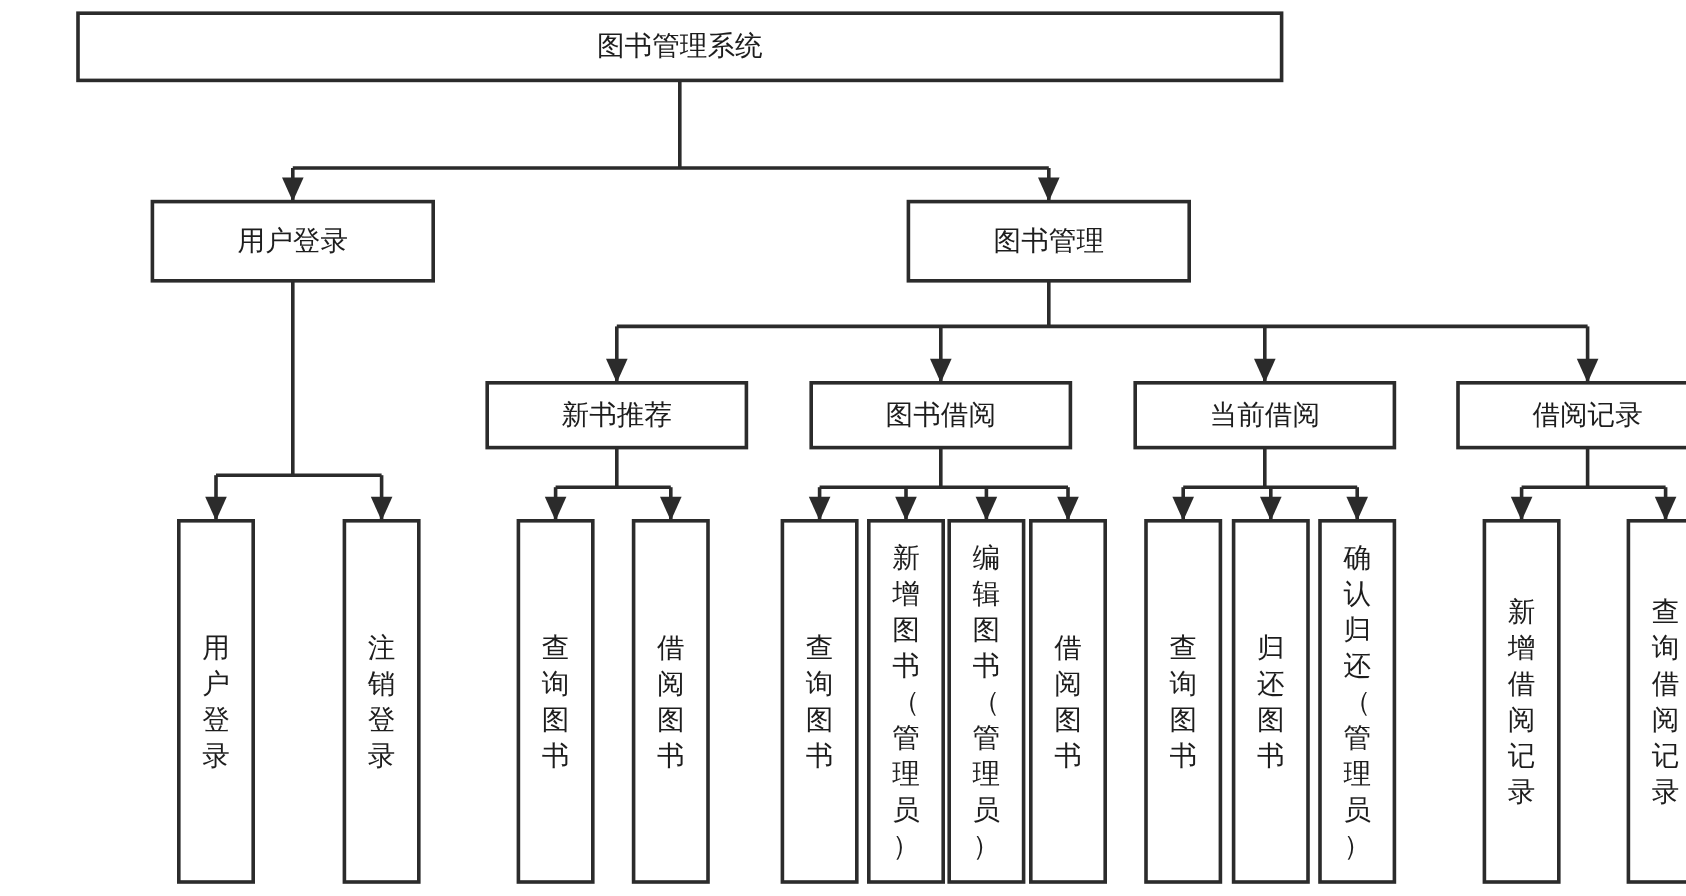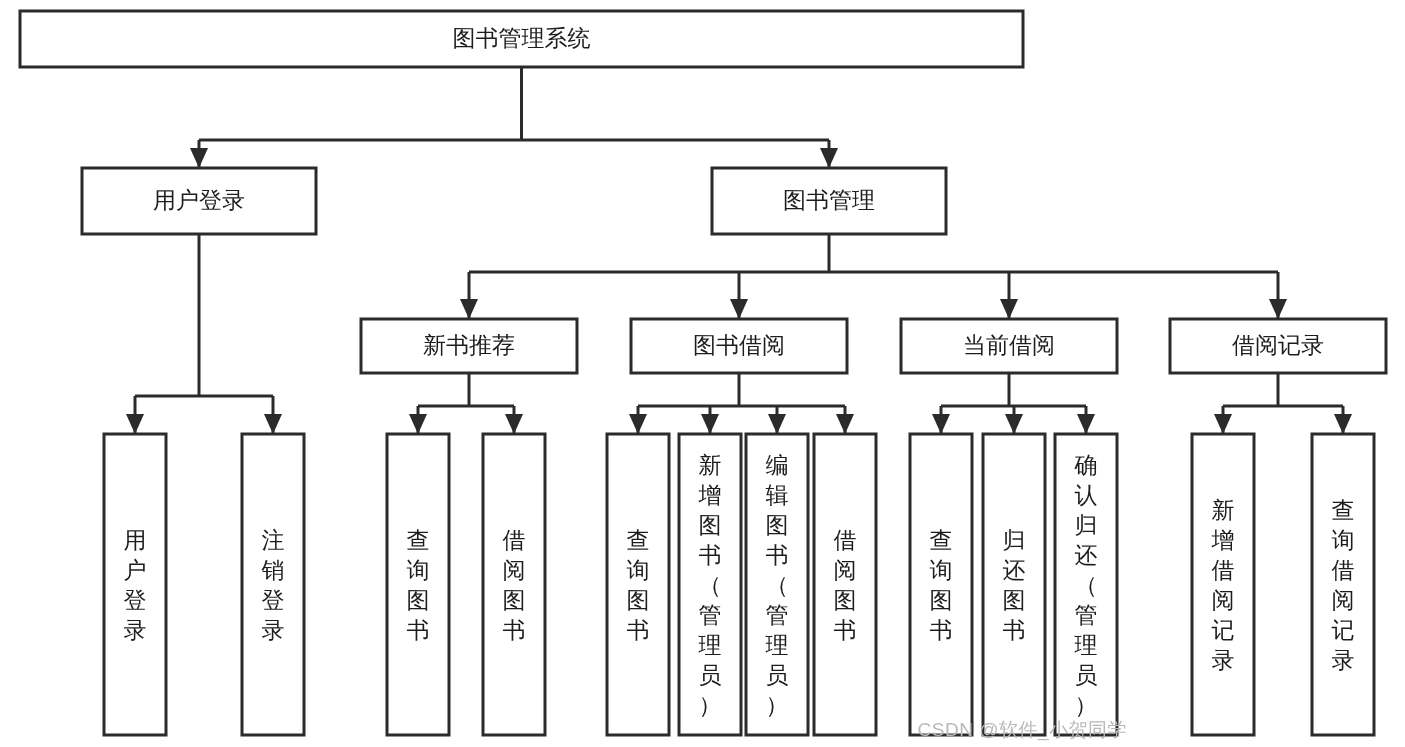--- a/index.html
+++ b/index.html
@@ -11,20 +11,21 @@
     width: 1405px;
     height: 747px;
     font-family: "Liberation Sans", "DejaVu Sans", sans-serif;
     overflow: hidden;
     position: relative;
   }
   #diagram-root {
     position: relative;
     width: 1135px;
     height: 747px;
+    margin-left: 45px;
   }
   svg#chart-svg {
     position: absolute;
     left: 0;
     top: 0;
     width: 1405px;
     height: 747px;
     display: block;
   }
   .node-rect {
@@ -202,14 +203,13 @@
         <g>
           <rect x="1192" y="434" width="62" height="301" class="node-rect"></rect>
           <text x="1223" class="node-label-v"><tspan x="1223" y="517.9">新</tspan><tspan x="1223" y="547.9">增</tspan><tspan x="1223" y="577.9">借</tspan><tspan x="1223" y="607.9">阅</tspan><tspan x="1223" y="637.9">记</tspan><tspan x="1223" y="667.9">录</tspan></text>
         </g>
         <g>
           <rect x="1312" y="434" width="62" height="301" class="node-rect"></rect>
           <text x="1343" class="node-label-v"><tspan x="1343" y="517.9">查</tspan><tspan x="1343" y="547.9">询</tspan><tspan x="1343" y="577.9">借</tspan><tspan x="1343" y="607.9">阅</tspan><tspan x="1343" y="637.9">记</tspan><tspan x="1343" y="667.9">录</tspan></text>
         </g>
       </g>
   </svg>
-  <div class="watermark">CSDN @软件_小贺同学</div>
 </div>
 
 </body></html>

